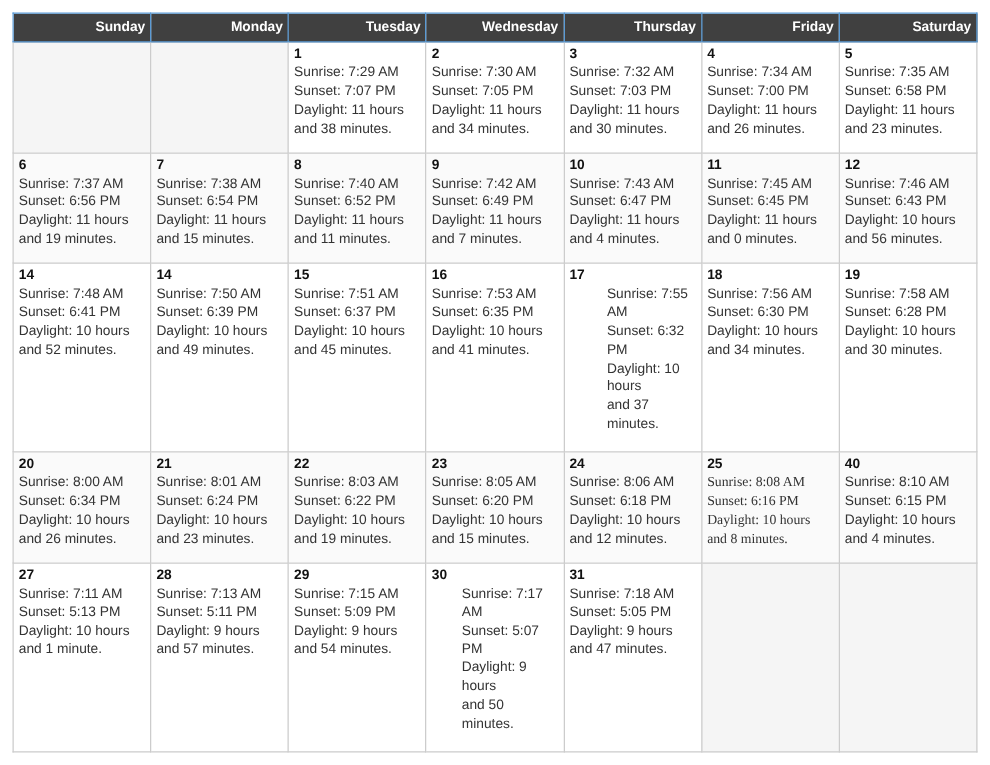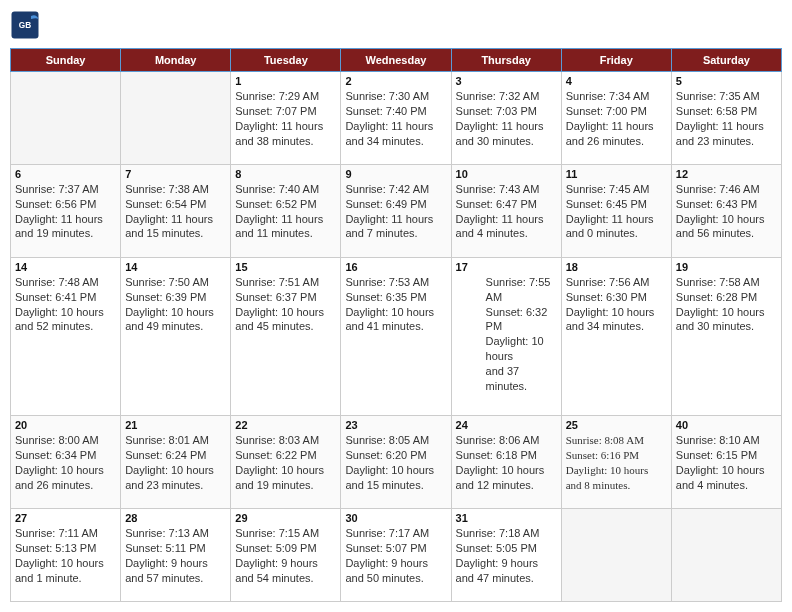--- a/index.html
+++ b/index.html
@@ -51,27 +51,27 @@
       color: #333;
     }
     .calendar {
       flex: 1;
       border: 1px solid #ccc;
       border-collapse: collapse;
       width: 100%;
       table-layout: fixed;
     }
     .calendar th {
-      background-color: #7f1d1d;
+      background-color: #404040;
       color: #fff;
       font-size: 11px;
       font-weight: bold;
       padding: 5px 4px;
       border: 1px solid #5a9ad5;
-      text-align: center;
+      text-align: right;
     }
     .calendar td {
       border: 1px solid #ccc;
       vertical-align: top;
       padding: 3px 4px;
       font-size: 9.5px;
       color: #333;
       height: 82px;
       background: #fff;
     }
@@ -91,37 +91,20 @@
     .day-info {
       font-size: 11px;
       line-height: 1.35;
       color: #333;
     }
   </style>
 </head>
 <body>
 
 <div class="page">
-  <div class="header">
-    <div class="logo">
-      <svg class="logo-icon" viewBox="0 0 40 40">
-        <rect x="2" y="2" width="36" height="36" rx="4" fill="#1a3a6b"></rect>
-        <text x="20" y="24" font-size="11" font-weight="bold" fill="white" text-anchor="middle" font-family="Arial">GB</text>
-        <path d="M28 8 Q35 5 38 12 Q35 10 28 12Z" fill="#4a90d9"></path>
-      </svg>
-      <div class="logo-text">
-        <div></div>
-        <div style="color:#4a90d9"></div>
-      </div>
-    </div>
-    <div class="title-block">
-      <div class="month-title"></div>
-      <div class="location-title"></div>
-    </div>
-  </div>
 
   <table class="calendar">
     <thead>
       <tr>
       <th>Sunday</th>
           <th>Monday</th>
           <th>Tuesday</th>
           <th>Wednesday</th>
           <th>Thursday</th>
           <th>Friday</th>
@@ -135,21 +118,21 @@
           <td>
             <span class="day-number">1</span>
             <div class="day-info" style="white-space: pre-line;">Sunrise: 7:29 AM
 Sunset: 7:07 PM
 Daylight: 11 hours
 and 38 minutes.</div>
           </td>
           <td>
             <span class="day-number">2</span>
             <div class="day-info" style="white-space: pre-line;">Sunrise: 7:30 AM
-Sunset: 7:40 PM
+Sunset: 7:05 PM
 Daylight: 11 hours
 and 34 minutes.</div>
           </td>
           <td>
             <span class="day-number">3</span>
             <div class="day-info" style="white-space: pre-line;">Sunrise: 7:32 AM
 Sunset: 7:03 PM
 Daylight: 11 hours
 and 30 minutes.</div>
           </td>
@@ -338,21 +321,21 @@
           </td>
           <td>
             <span class="day-number">29</span>
             <div class="day-info" style="white-space: pre-line;">Sunrise: 7:15 AM
 Sunset: 5:09 PM
 Daylight: 9 hours
 and 54 minutes.</div>
           </td>
           <td>
             <span class="day-number">30</span>
-            <div class="day-info" style="white-space: pre-line;">Sunrise: 7:17 AM
+            <div class="day-info" style="white-space: pre-line; margin-left: 24px;">Sunrise: 7:17 AM
 Sunset: 5:07 PM
 Daylight: 9 hours
 and 50 minutes.</div>
           </td>
           <td>
             <span class="day-number">31</span>
             <div class="day-info" style="white-space: pre-line;">Sunrise: 7:18 AM
 Sunset: 5:05 PM
 Daylight: 9 hours
 and 47 minutes.</div>

